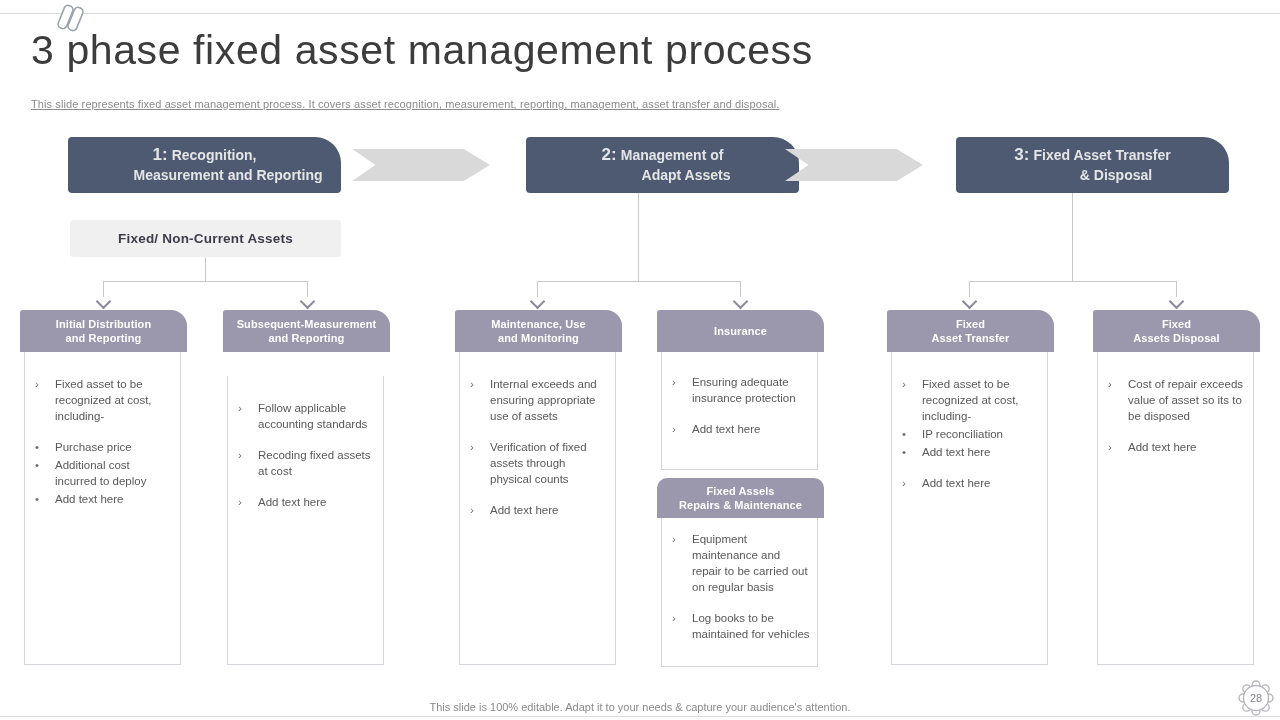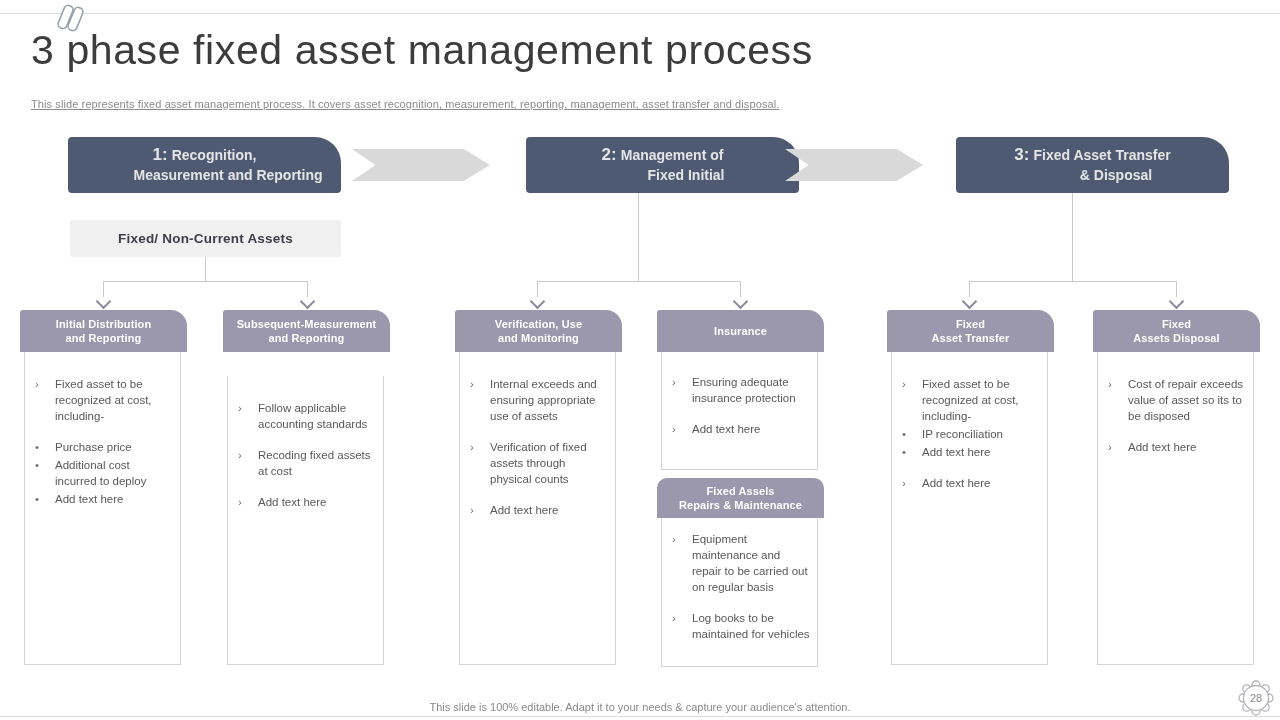--- a/index.html
+++ b/index.html
@@ -64,21 +64,21 @@
   <div class="page-title">3 phase fixed asset management process</div>
   <div class="page-subtitle">This slide represents fixed asset management process. It covers asset recognition, measurement, reporting, management, asset transfer and disposal.</div>
 
   <div class="phase" style="left:68px;">
     <div class="l1"><span class="num">1:</span><span>Recognition,</span></div>
     <div class="l2">Measurement and Reporting</div>
   </div>
   <div class="chev-arrow" style="left:352px;"></div>
   <div class="phase" style="left:502px;margin-left:24px;">
     <div class="l1"><span class="num">2:</span><span>Management of</span></div>
-    <div class="l2">Fixed Initial</div>
+    <div class="l2">Adapt Assets</div>
   </div>
   <div class="chev-arrow" style="left:785px;"></div>
   <div class="phase" style="left:956px;">
     <div class="l1"><span class="num">3:</span><span>Fixed Asset Transfer</span></div>
     <div class="l2">&amp; Disposal</div>
   </div>
 
   <div class="label-box">Fixed/ Non-Current Assets</div>
 
   <div class="conn" style="left:205px;top:257px;width:1px;height:24px;"></div>
@@ -143,21 +143,21 @@
         </div>
       <div class="li">
           <span class="b">›</span>
           <span class="t">Add text here</span>
         </div>
     </div>
   </div>
 
   <div class="col" style="left:455px;top:310px;width:167px;height:355px;">
     <div class="colhead">
-      <div>Verification, Use</div>
+      <div>Maintenance, Use</div>
       <div>and Monitoring</div>
     </div>
     <div class="colbody">
       <div class="li">
           <span class="b">›</span>
           <span class="t">Internal exceeds and ensuring appropriate use of assets</span>
         </div>
       <div class="li">
           <span class="b">›</span>
           <span class="t">Verification of fixed assets through physical counts</span>

